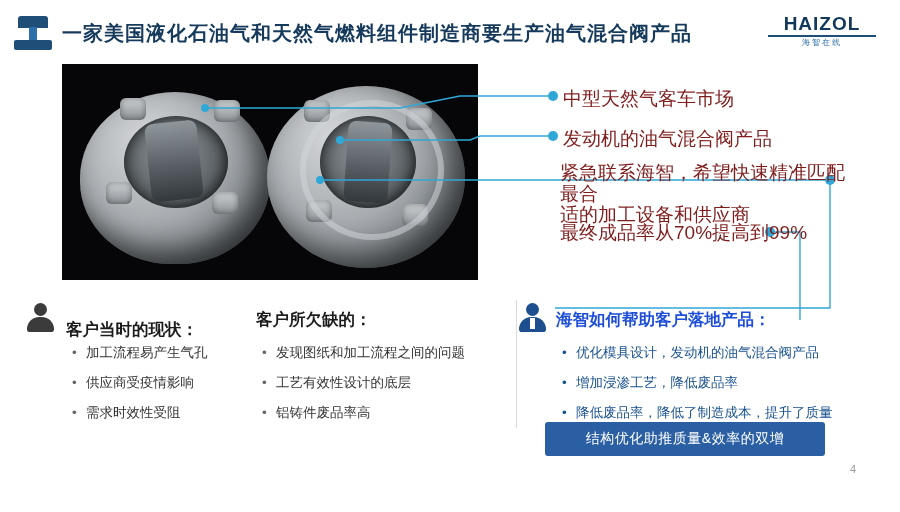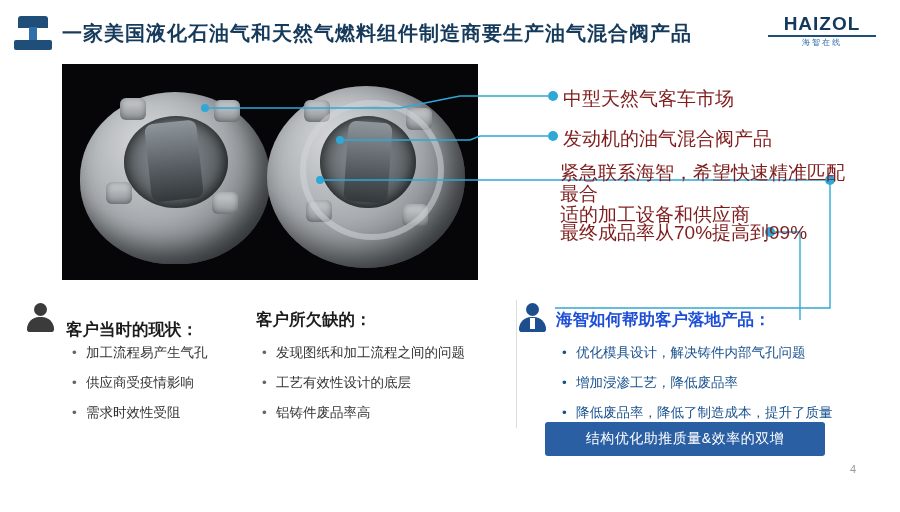--- a/index.html
+++ b/index.html
@@ -381,21 +381,21 @@
 
   <div class="divider"></div>
 
   <div class="person-icon blue" style="left:518px; top:303px; width:30px; height:30px;">
     <div class="head"></div>
     <div class="body"></div>
     <div class="tie"></div>
   </div>
   <div class="col-title blue" style="left:556px; top:309px;">海智如何帮助客户落地产品：</div>
   <div class="bullet-list blue" style="left:560px; top:338px; width:330px;">
-    <div class="row">优化模具设计，解决铸件内部气孔问题</div>
+    <div class="row">优化模具设计，发动机的油气混合阀产品</div>
     <div class="row">增加浸渗工艺，降低废品率</div>
     <div class="row">降低废品率，降低了制造成本，提升了质量</div>
   </div>
 
   <div class="banner">结构优化助推质量&amp;效率的双增</div>
 
   <div class="page-num">4</div>
 
 </div>
 

